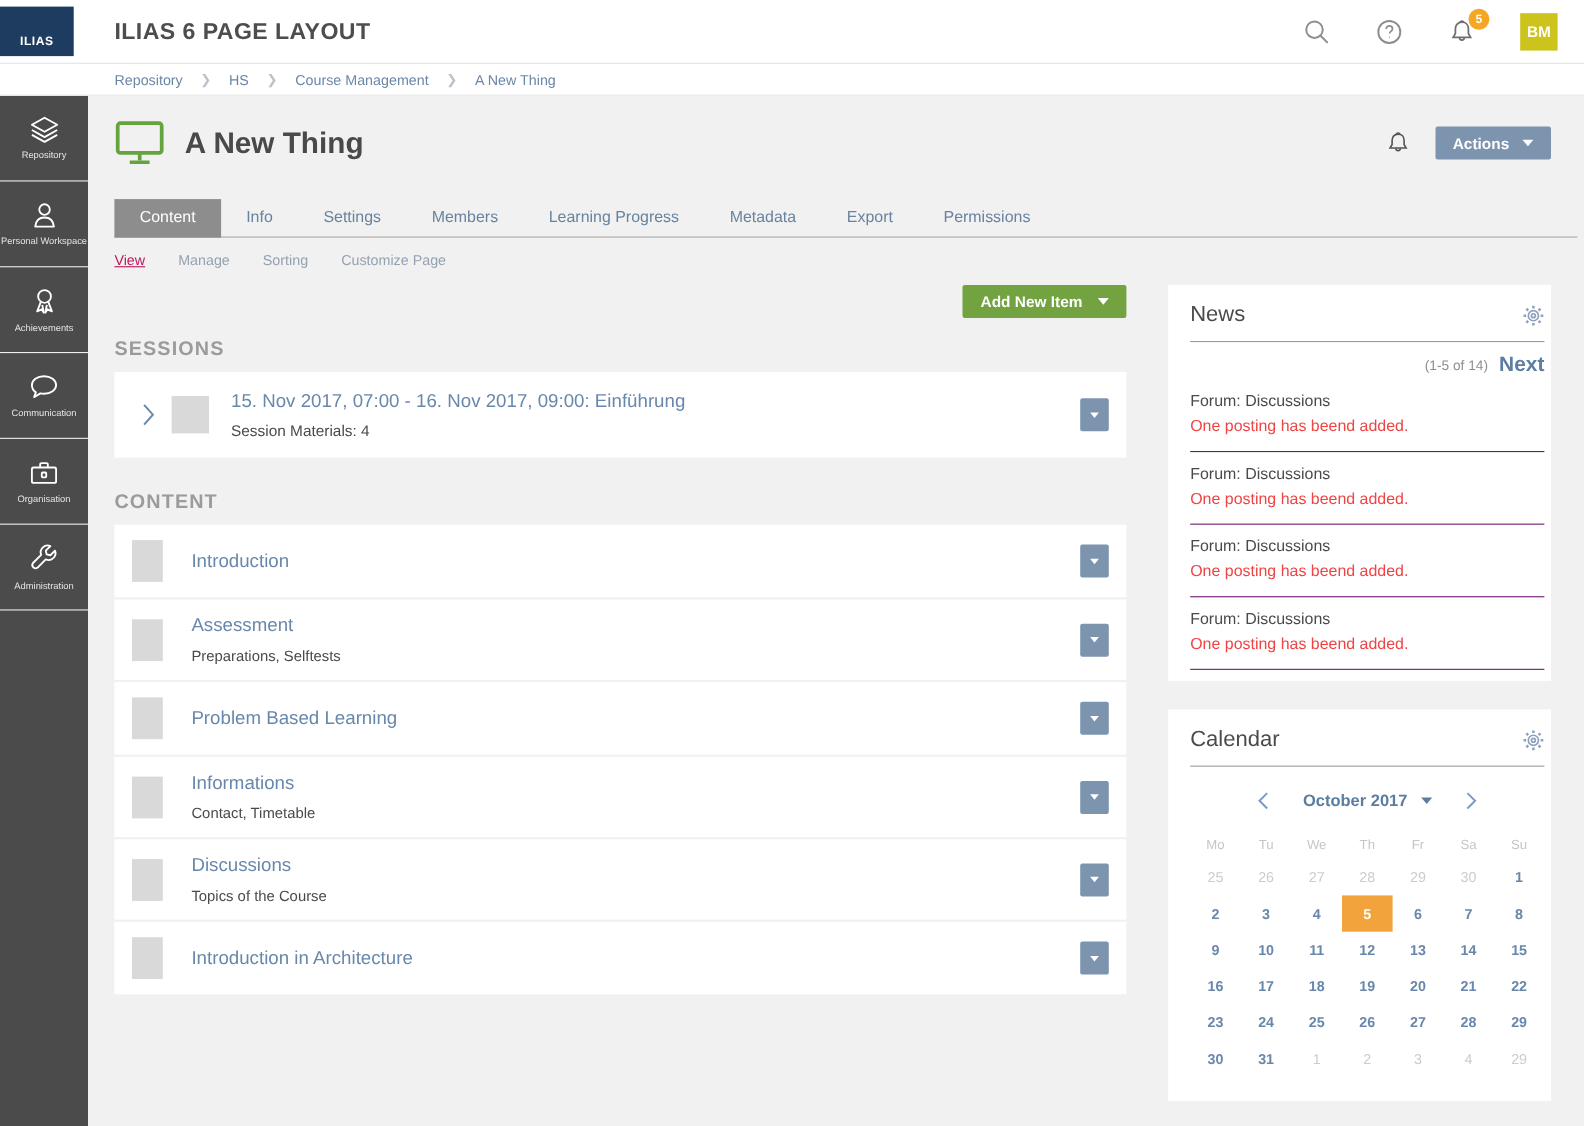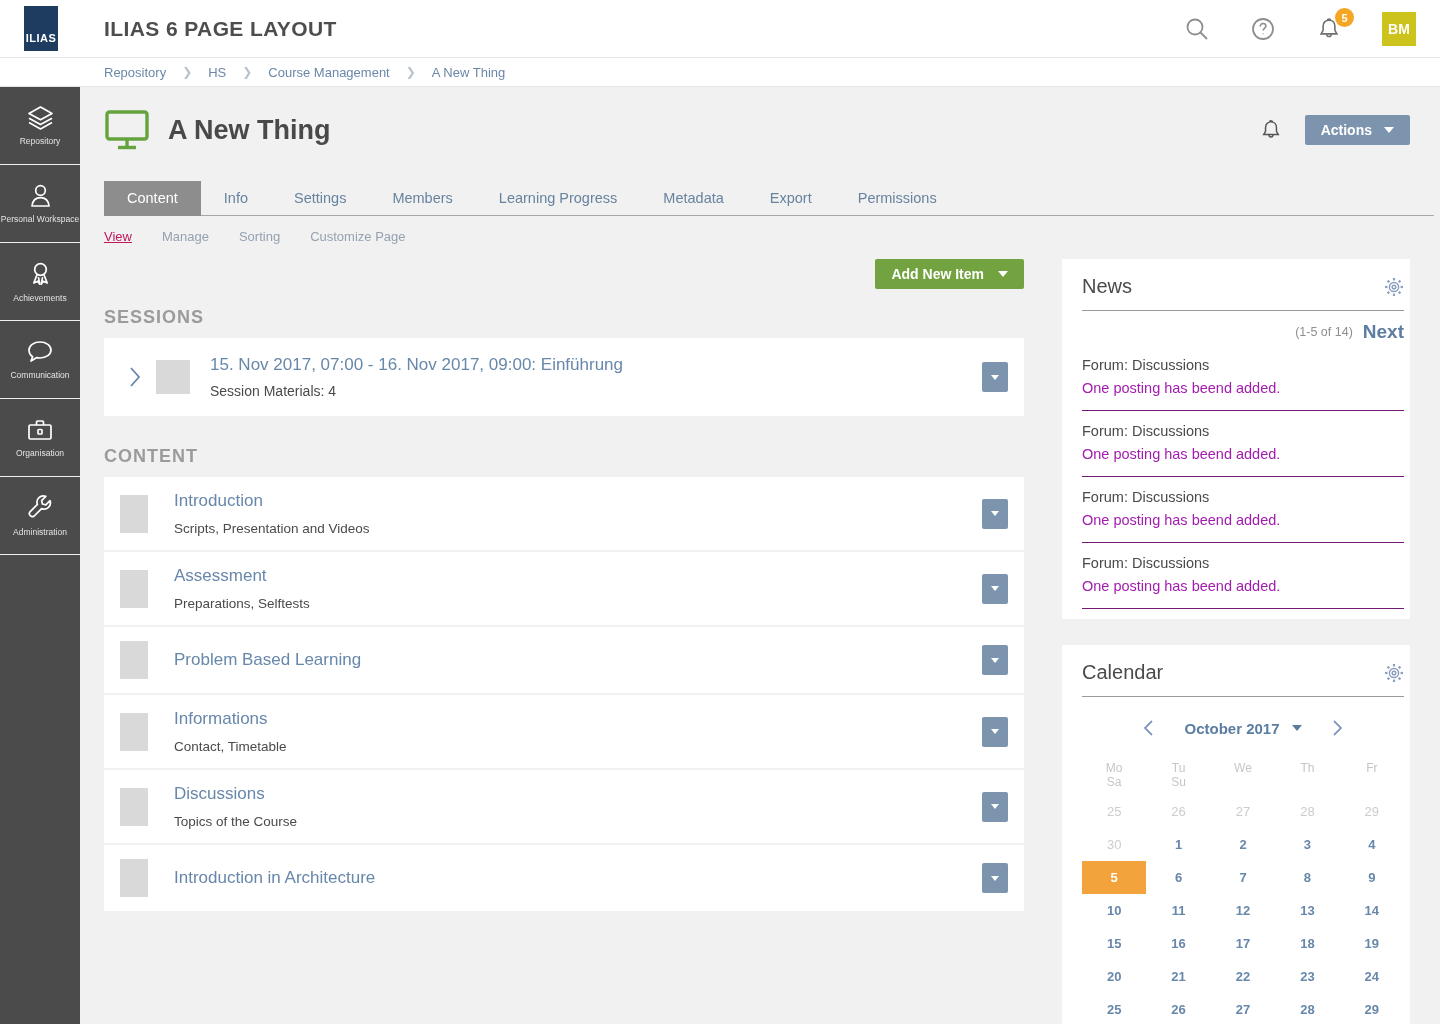--- a/index.html
+++ b/index.html
@@ -11,21 +11,21 @@
     overflow:hidden;
     color:#4a4a4a;
   }
   
   .topbar{
     position:absolute; top:0; left:0; width:1440px; height:58px;
     background:#ffffff; border-bottom:1px solid #e3e3e3; z-index:20;
     display:flex; align-items:center;
   }
   .logo{
-    position:absolute; left:24px; top:6px; width:34px; height:45px;
+    position:absolute; left:0; top:6px; width:67px; height:45px;
     background:#1d3c60; color:#fff; display:flex; align-items:flex-end; justify-content:center;
     font-size:11px; font-weight:bold; letter-spacing:.5px; padding-bottom:7px;
   }
   .app-title{
     position:absolute; left:104px; top:50%; transform:translateY(-50%);
     font-size:21px; font-weight:bold; color:#4d4d4d; letter-spacing:.4px;
   }
   .topbar-icons{ position:absolute; right:24px; top:0; height:58px; display:flex; align-items:center; gap:40px; }
   .tico{ width:26px; height:26px; display:block; cursor:pointer; }
   .bell-wrap{ position:relative; }
@@ -129,28 +129,28 @@
   
   .panel{ background:#fff; padding:16px 6px 10px 20px; }
   .panel-head{ display:flex; align-items:center; justify-content:space-between; padding-bottom:12px; border-bottom:1px solid #9a9a9a; }
   .panel-title{ font-size:20px; color:#4a4a4a; }
   .gear{ cursor:pointer; }
   .news-pagination{ display:flex; justify-content:flex-end; align-items:center; gap:10px; padding:10px 0 2px 0; }
   .pag-range{ color:#8f8f8f; font-size:12.5px; }
   .pag-next{ color:#5d7ea2; font-size:19px; font-weight:bold; cursor:pointer; }
   .news-item{ padding:12px 0 14px 0; border-bottom:1px solid #701a75; }
   .news-src{ font-size:14.5px; color:#4a4a4a; }
-  .news-link{ font-size:14.5px; color:#a21caf; margin-top:7px; cursor:pointer; }
+  .news-link{ font-size:14.5px; color:#ef4444; margin-top:7px; cursor:pointer; }
   .calendar-panel{ margin-top:26px; padding-bottom:22px; }
   .cal-nav{ display:flex; align-items:center; justify-content:center; gap:30px; margin-top:22px; }
   .cal-nav-arrow{ cursor:pointer; display:block; }
   .cal-month{ display:flex; align-items:center; gap:12px; cursor:pointer; }
   .cal-month-label{ font-size:15px; font-weight:bold; color:#5a7da0; }
   .cal-month .caret-down{ border-top-color:#5a7da0; }
-  .cal-weekdays, .cal-grid{ display:grid; grid-template-columns:repeat(5,1fr); }
+  .cal-weekdays, .cal-grid{ display:grid; grid-template-columns:repeat(7,1fr); }
   .cal-weekdays{ margin-top:24px; }
   .cal-wd{ text-align:center; font-size:12px; color:#c6c6c6; }
   .cal-grid{ margin-top:6px; }
   .cal-day{
     height:33px; display:flex; align-items:center; justify-content:center;
     font-size:13px; font-weight:bold; color:#6787ab; cursor:pointer;
   }
   .cal-day.muted{ color:#cccccc; font-weight:normal; }
   .cal-day.selected{ background:#f2a33c; color:#fff; }
 </style>
@@ -301,21 +301,20 @@
             <span class="caret-down"></span>
           </button>
       </div>
 
       <h2 class="section-label content-label">Content</h2>
 
       <div class="card content-item">
         <div class="thumb rect"></div>
         <div class="item-body">
           <div class="item-title">Introduction</div>
-          <p class="item-desc">Scripts, Presentation and Videos</p>
         </div>
         <button class="dd-btn">
             <span class="caret-down"></span>
           </button>
       </div>
 
       <div class="card content-item">
         <div class="thumb rect"></div>
         <div class="item-body">
           <div class="item-title">Assessment</div>

